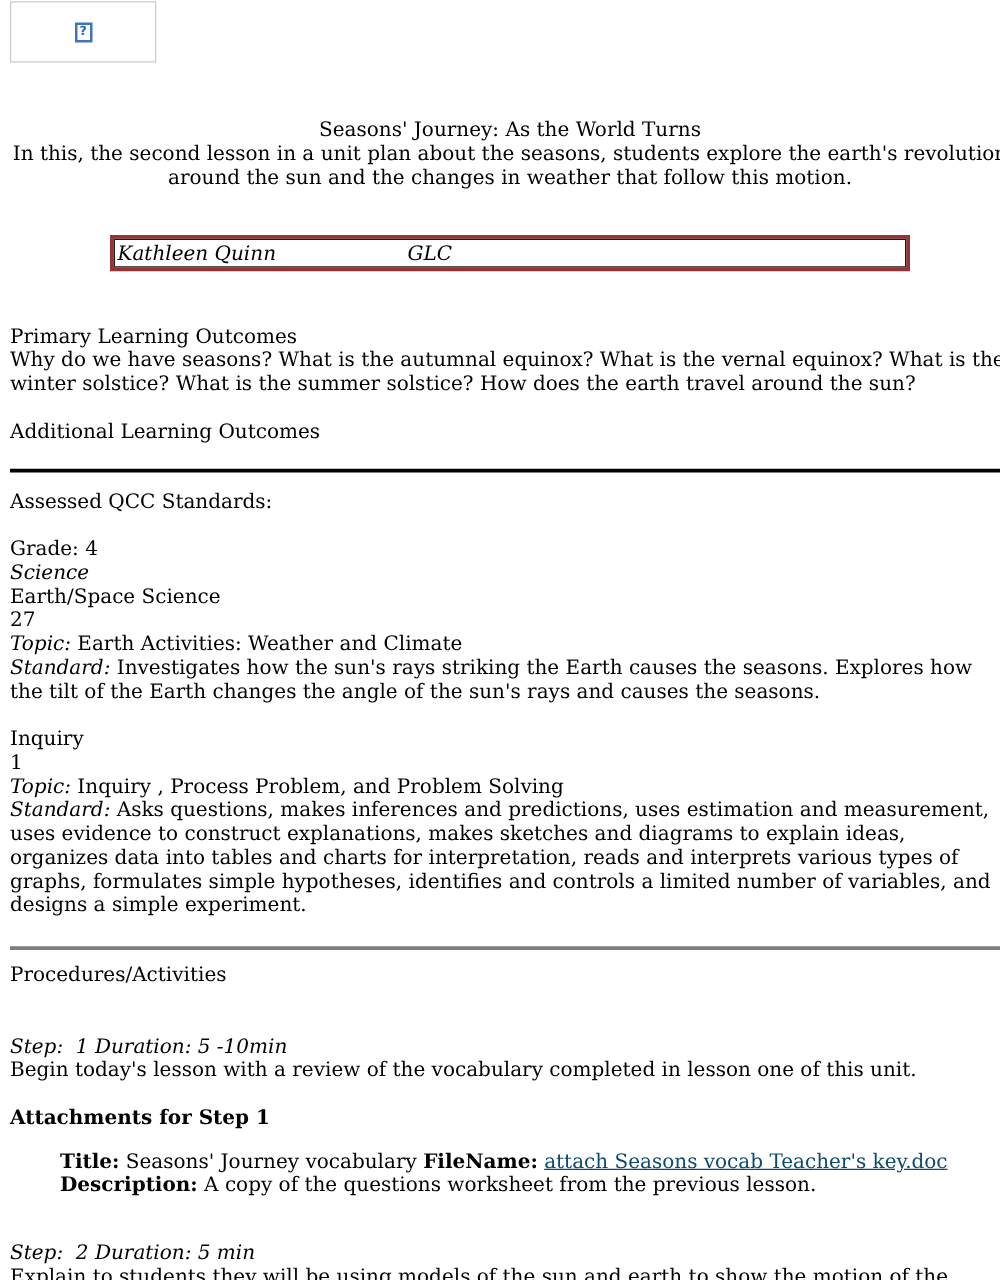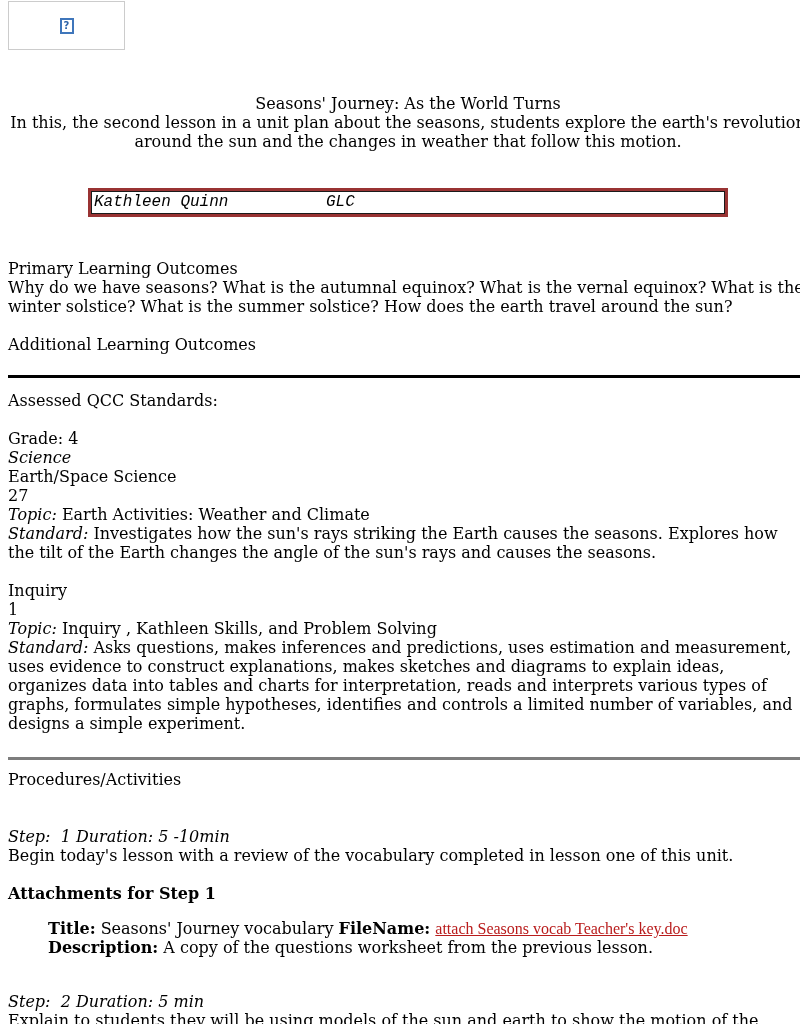--- a/index.html
+++ b/index.html
@@ -43,21 +43,20 @@
     width: 640px;
     margin: 37px auto 0 auto;
     border: 3px solid #993333;
     box-sizing: border-box;
   }
   .info-table-inner {
     border: 1px solid #1a1a1a;
     padding: 1px 2px;
     display: flex;
     font-style: italic;
-    font-family: Liberation Mono, monospace;
   }
   .info-table-inner .c1 { width: 232px; }
   .info-table-inner .c2 { width: 100px; }
   .info-table-inner .c3 { flex: 1; }
 
   .primary { margin-top: 42px; }
   .additional { margin-top: 19px; }
 
   hr.rule-dark {
     border: none; border-top: 3px solid #000000;
@@ -71,21 +70,21 @@
   .std-block-1 { margin-top: 19px; }
   .std-block-2 { margin-top: 19px; }
   .ital { font-style: italic; }
   .lbl-ital { font-style: italic; text-align: center; }
 
   .step-meta { font-style: italic; white-space: pre-wrap; }
   .step-1 { margin-top: 38px; }
   .attach-heading { margin-top: 19px; font-weight: bold; }
   .attachment { margin: 16px 0 0 40px; }
   .attachment b { font-weight: bold; text-align: right; }
-  .file-link { color: #b91c1c; text-decoration: underline; cursor: pointer; font-family: Liberation Serif, serif; }
+  .file-link { color: #0c4a6e; text-decoration: underline; cursor: pointer; }
   .step-2 { margin-top: 35px; }
 </style>
 </head>
 <body>
 
 <div class="page">
 
   <div class="img-box">
     <span class="broken-icon">?</span>
   </div>
@@ -118,21 +117,21 @@
     <div class="ital">Science</div>
     <div>Earth/Space Science</div>
     <div>27</div>
     <div><span class="lbl-ital">Topic:</span> <span>Earth Activities: Weather and Climate</span></div>
     <div><span class="lbl-ital">Standard:</span> <span>Investigates how the sun's rays striking the Earth causes the seasons. Explores how the tilt of the Earth changes the angle of the sun's rays and causes the seasons.</span></div>
   </div>
 
   <div class="std-block-2">
     <div>Inquiry</div>
     <div>1</div>
-    <div><span class="lbl-ital">Topic:</span> <span>Inquiry , Kathleen Skills, and Problem Solving</span></div>
+    <div><span class="lbl-ital">Topic:</span> <span>Inquiry , Process Problem, and Problem Solving</span></div>
     <div><span class="lbl-ital">Standard:</span> <span>Asks questions, makes inferences and predictions, uses estimation and measurement, uses evidence to construct explanations, makes sketches and diagrams to explain ideas, organizes data into tables and charts for interpretation, reads and interprets various types of graphs, formulates simple hypotheses, identifies and controls a limited number of variables, and designs a simple experiment.</span></div>
   </div>
 
   <hr class="rule-gray">
 
   <div>Procedures/Activities</div>
 
   <div class="step-1">
     <div class="step-meta">Step:  1 Duration: 5 -10min</div>
     <div>Begin today's lesson with a review of the vocabulary completed in lesson one of this unit.</div>

